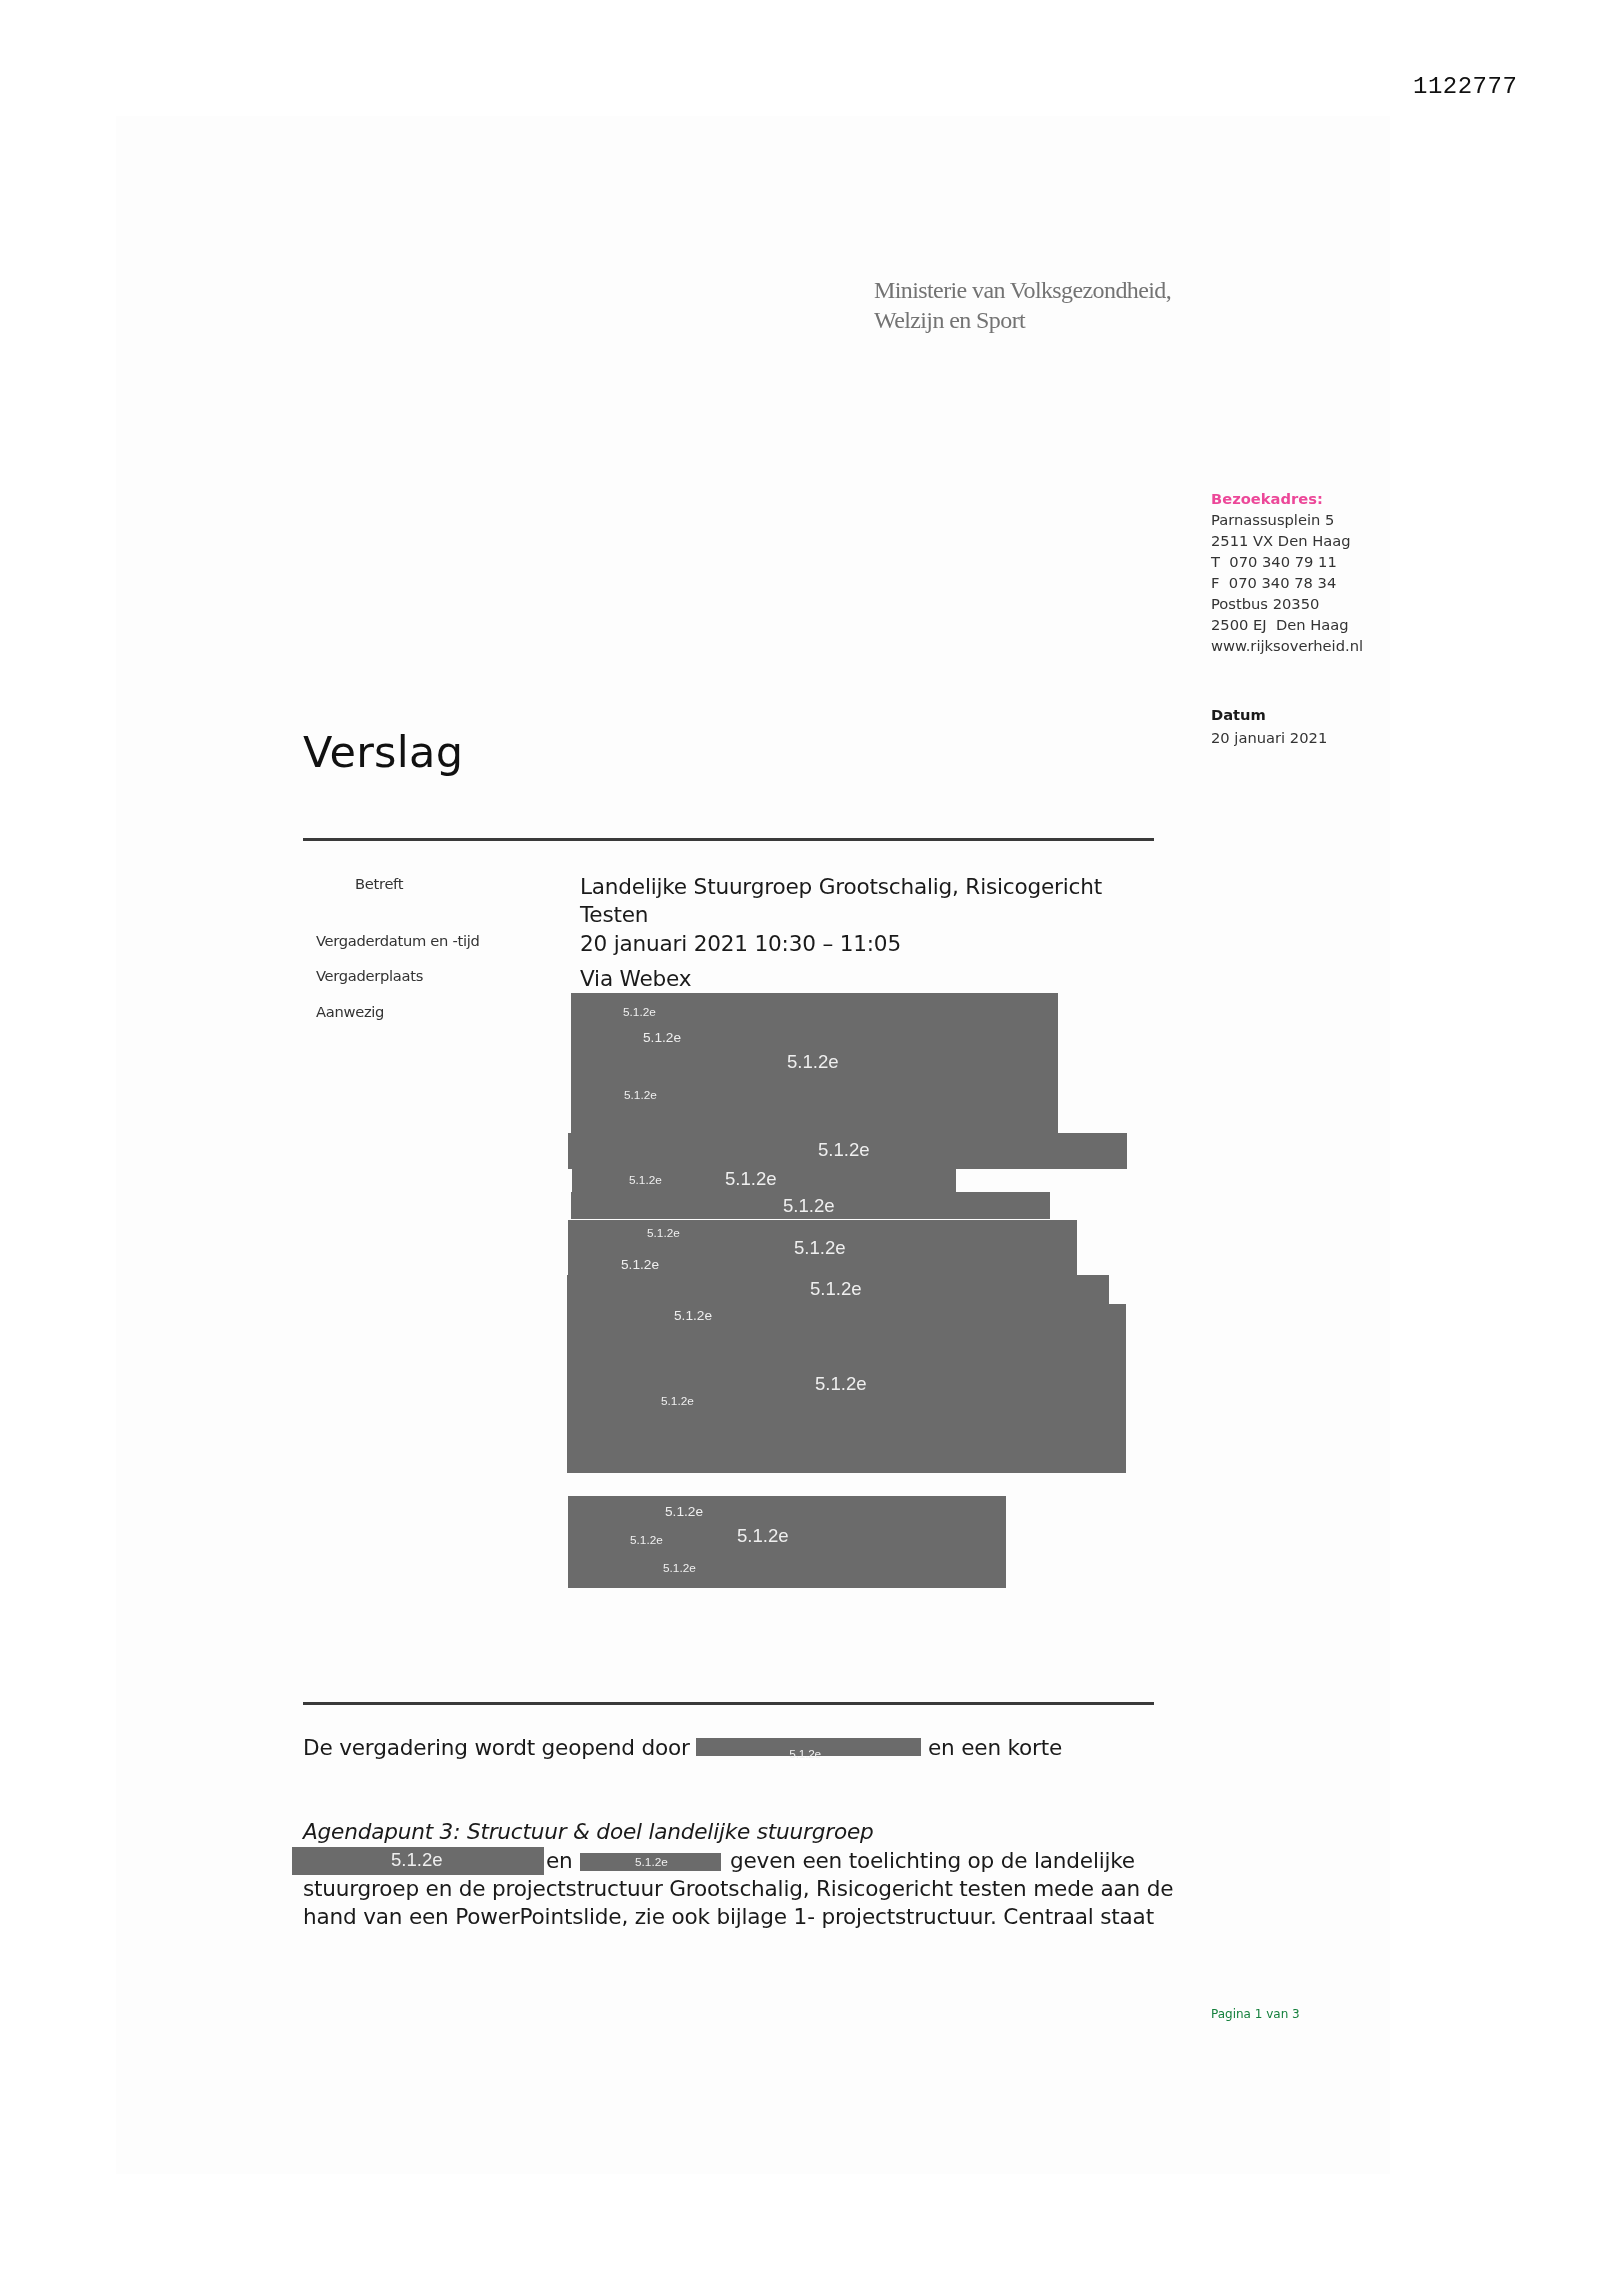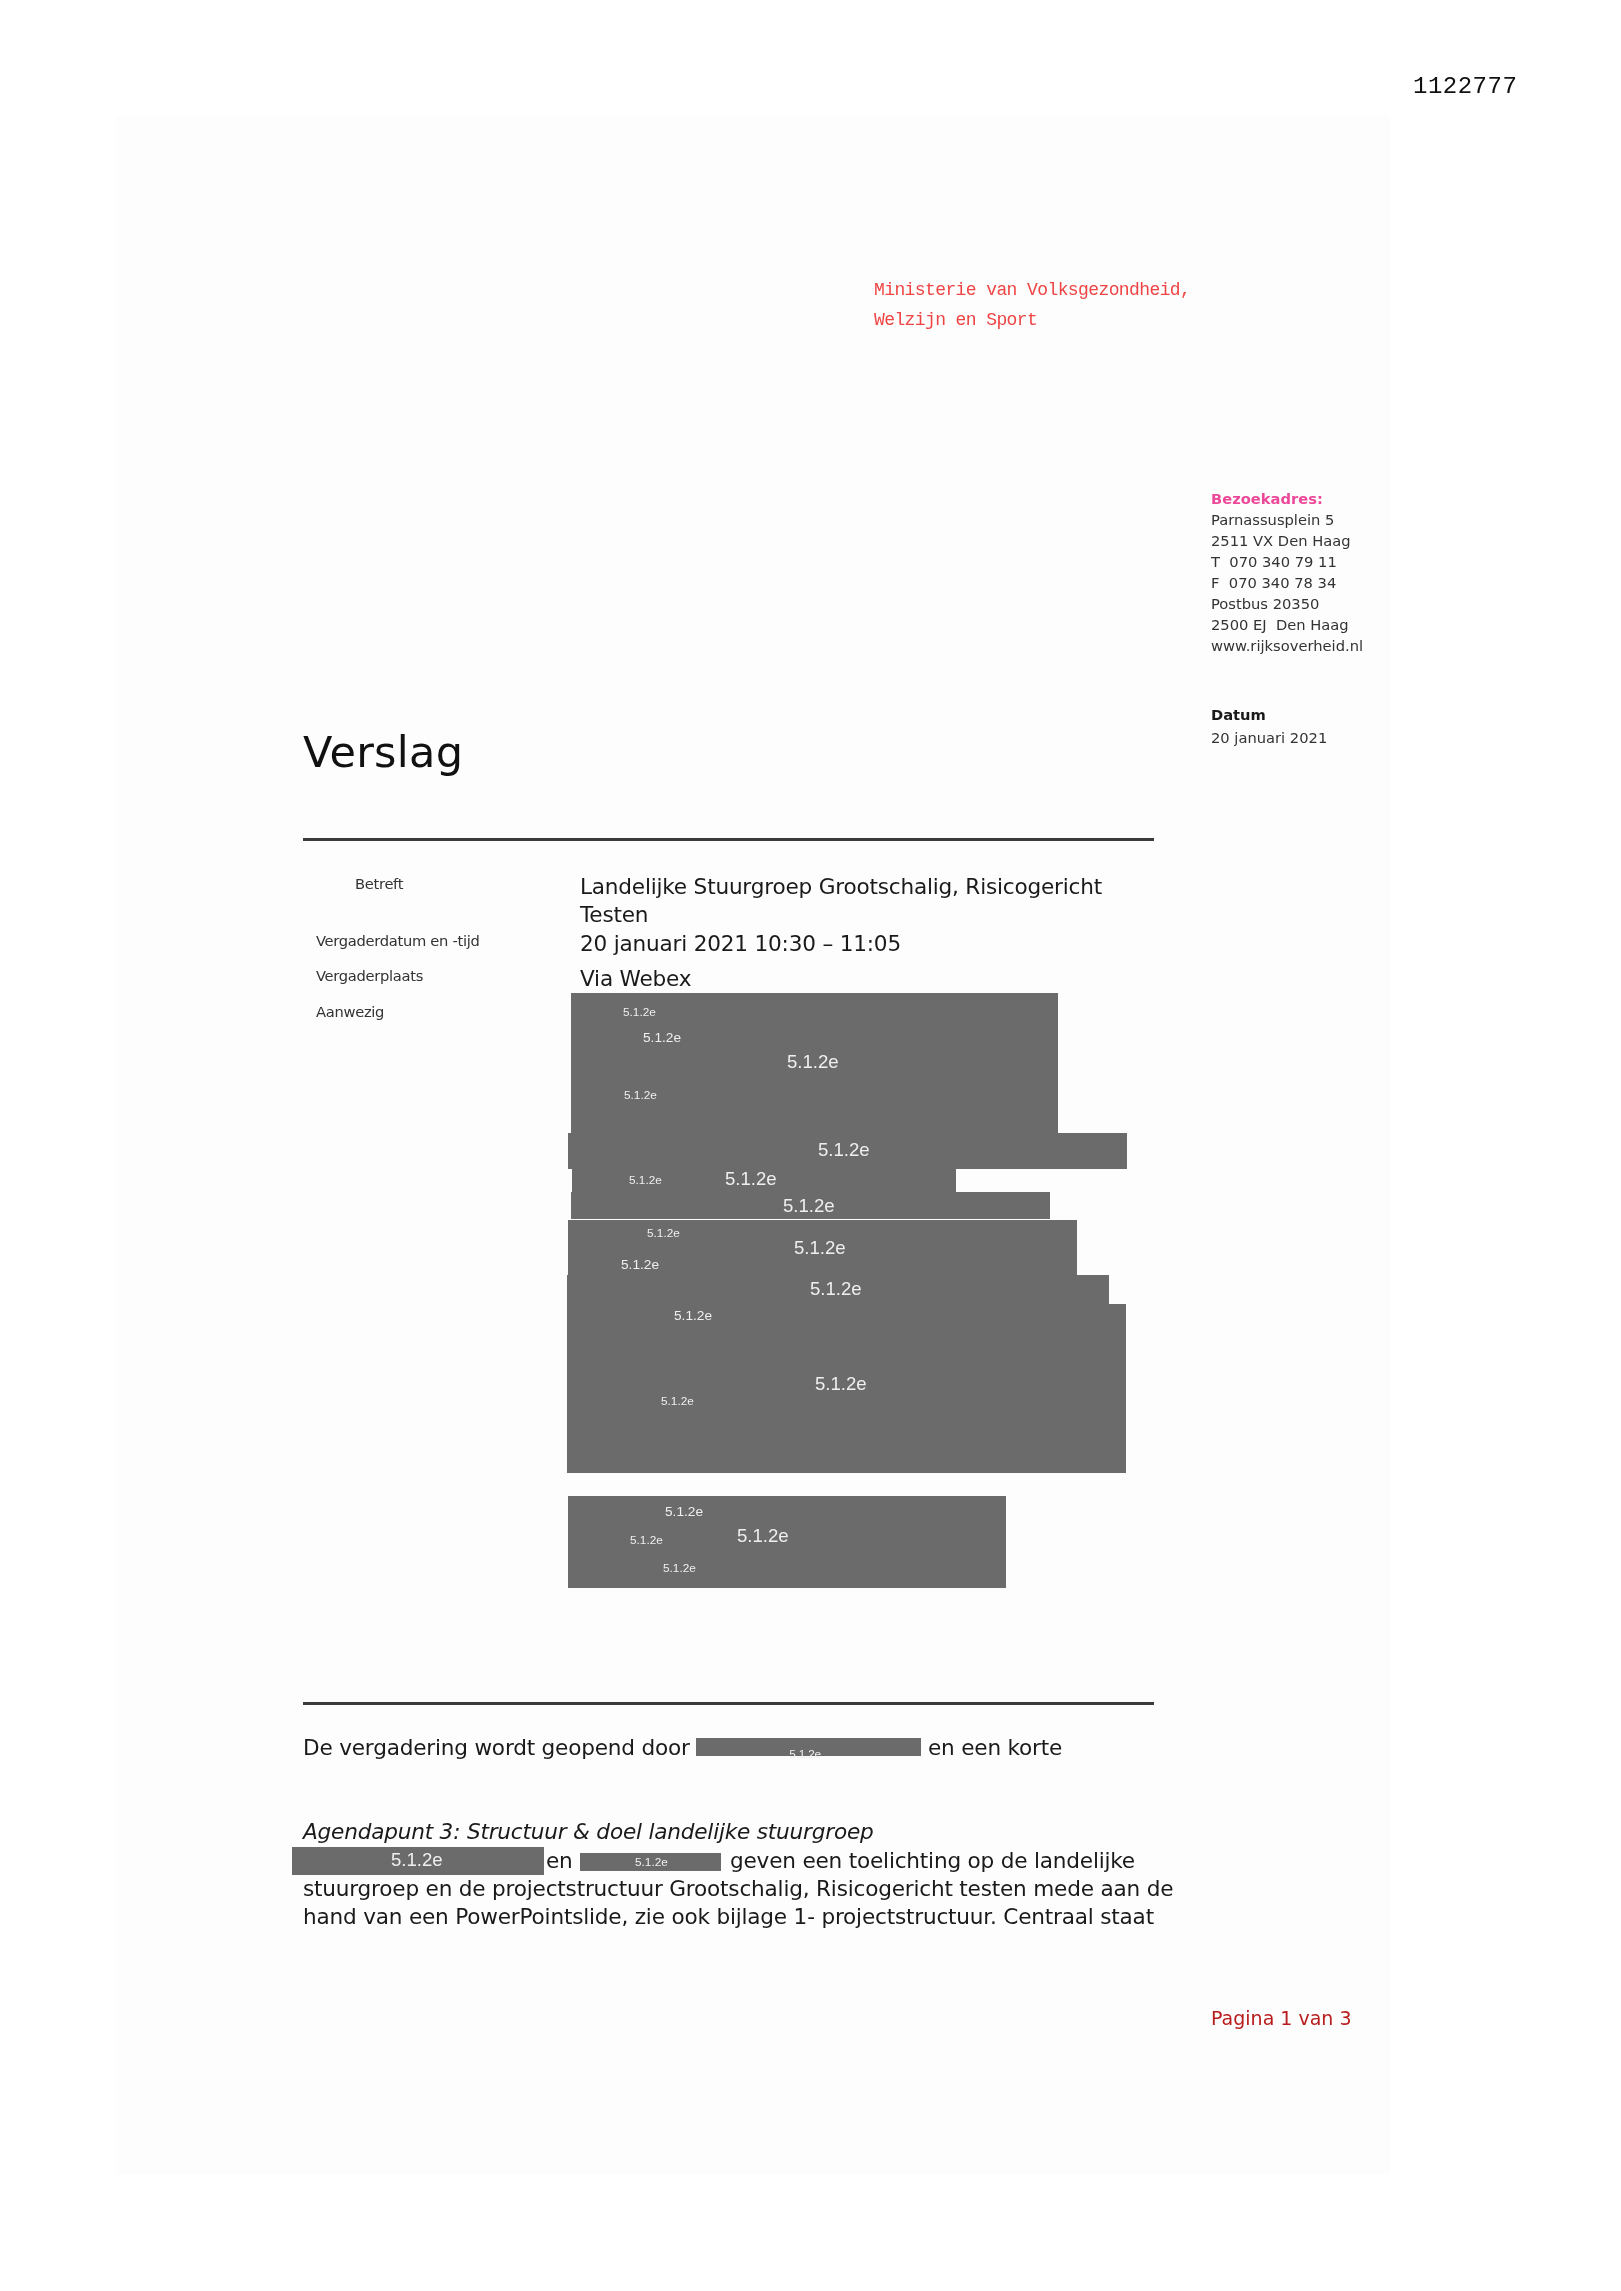--- a/index.html
+++ b/index.html
@@ -1,37 +1,37 @@
 <!DOCTYPE html>
 <html><head>
   <meta charset="utf-8">
   <style>
     html, body { margin: 0; padding: 0; background: #ffffff; }
     body { width: 1621px; height: 2292px; position: relative; overflow: hidden; color: #1a1a1a; }
     .abs { position: absolute; }
     .page-bg { left: 116px; top: 116px; width: 1274px; height: 2058px; background: #fdfdfd; }
     .docnum { left: 1413px; top: 73px; font-family: Liberation Mono, monospace; font-size: 24px; color: #111; letter-spacing: 0.5px; }
-    .ministry { left: 874px; top: 275px; font-family: Liberation Mono, monospace; font-size: 18px; line-height: 30px; color: #ef4444; letter-spacing: -0.6px; }
+    .ministry { left: 874px; top: 275px; font-family: Liberation Serif, serif; font-size: 24px; line-height: 30px; color: #737373; letter-spacing: -0.6px; }
     .sidebar { left: 1211px; top: 488px; font-family: "DejaVu Sans", sans-serif; font-size: 14.7px; line-height: 21px; color: #333; }
     .sidebar .bold { font-weight: bold; color: #ec4899; }
     .datum { left: 1211px; top: 704px; font-family: "DejaVu Sans", sans-serif; font-size: 14.7px; line-height: 22.5px; color: #333; }
     .datum .bold { font-weight: bold; color: #1a1a1a; }
     .title { left: 303px; top: 727px; font-family: "DejaVu Sans", sans-serif; font-size: 43px; color: #111; letter-spacing: 0.3px; }
     .rule { left: 303px; width: 851px; height: 2.9px; background: #3a3a3a; }
     .label { left: 316px; font-family: "DejaVu Sans", sans-serif; font-size: 14.7px; color: #333; letter-spacing: -0.3px; }
     .value { left: 580px; font-family: "DejaVu Sans", sans-serif; font-size: 21.6px; line-height: 28px; color: #1a1a1a; letter-spacing: -0.2px; }
     .redact { background: #6b6b6b; }
     .rtext { position: absolute; font-family: "Liberation Sans", sans-serif; color: #efefef; white-space: nowrap; }
     .s { font-size: 11.8px; }
     .m { font-size: 13.7px; }
     .l { font-size: 18.6px; }
     .body-text { left: 303px; font-family: "DejaVu Sans", sans-serif; font-size: 21.6px; line-height: 28px; color: #1a1a1a; letter-spacing: -0.2px; white-space: nowrap; }
     .italic { font-style: italic; }
     .inline-redact { display: inline-block; vertical-align: middle; background: #6b6b6b; position: relative; }
-    .footer { left: 1211px; top: 2007px; font-family: "DejaVu Sans", sans-serif; font-size: 19px; color: #b91c1c; }
+    .footer { left: 1211px; top: 2007px; font-family: "DejaVu Sans", sans-serif; font-size: 12px; color: #15803d; }
   </style>
 </head>
 <body>
 
 <div class="abs page-bg"></div>
 
 <div class="abs docnum">1122777</div>
 
 <div class="abs ministry">
   <div>Ministerie van Volksgezondheid,</div>

